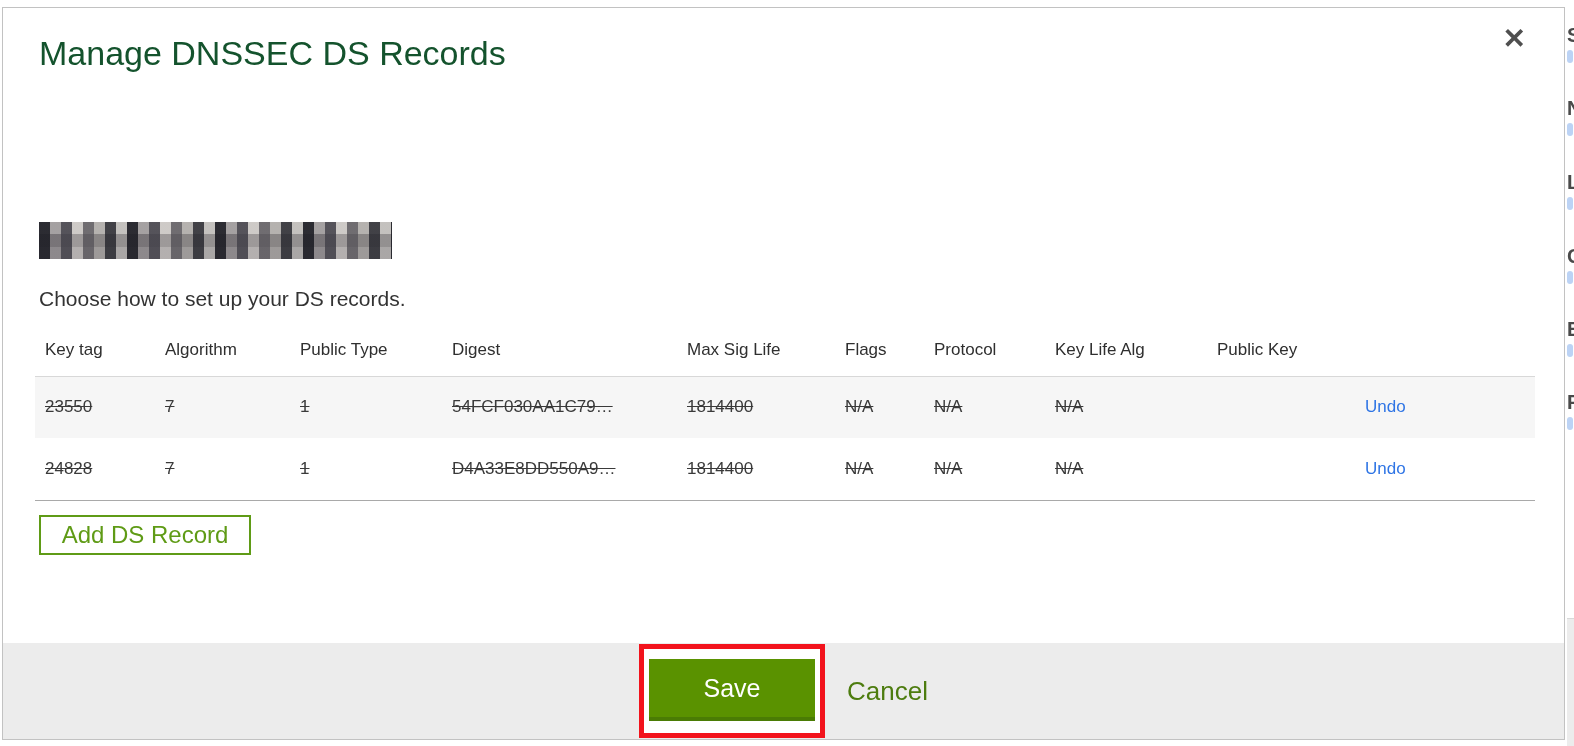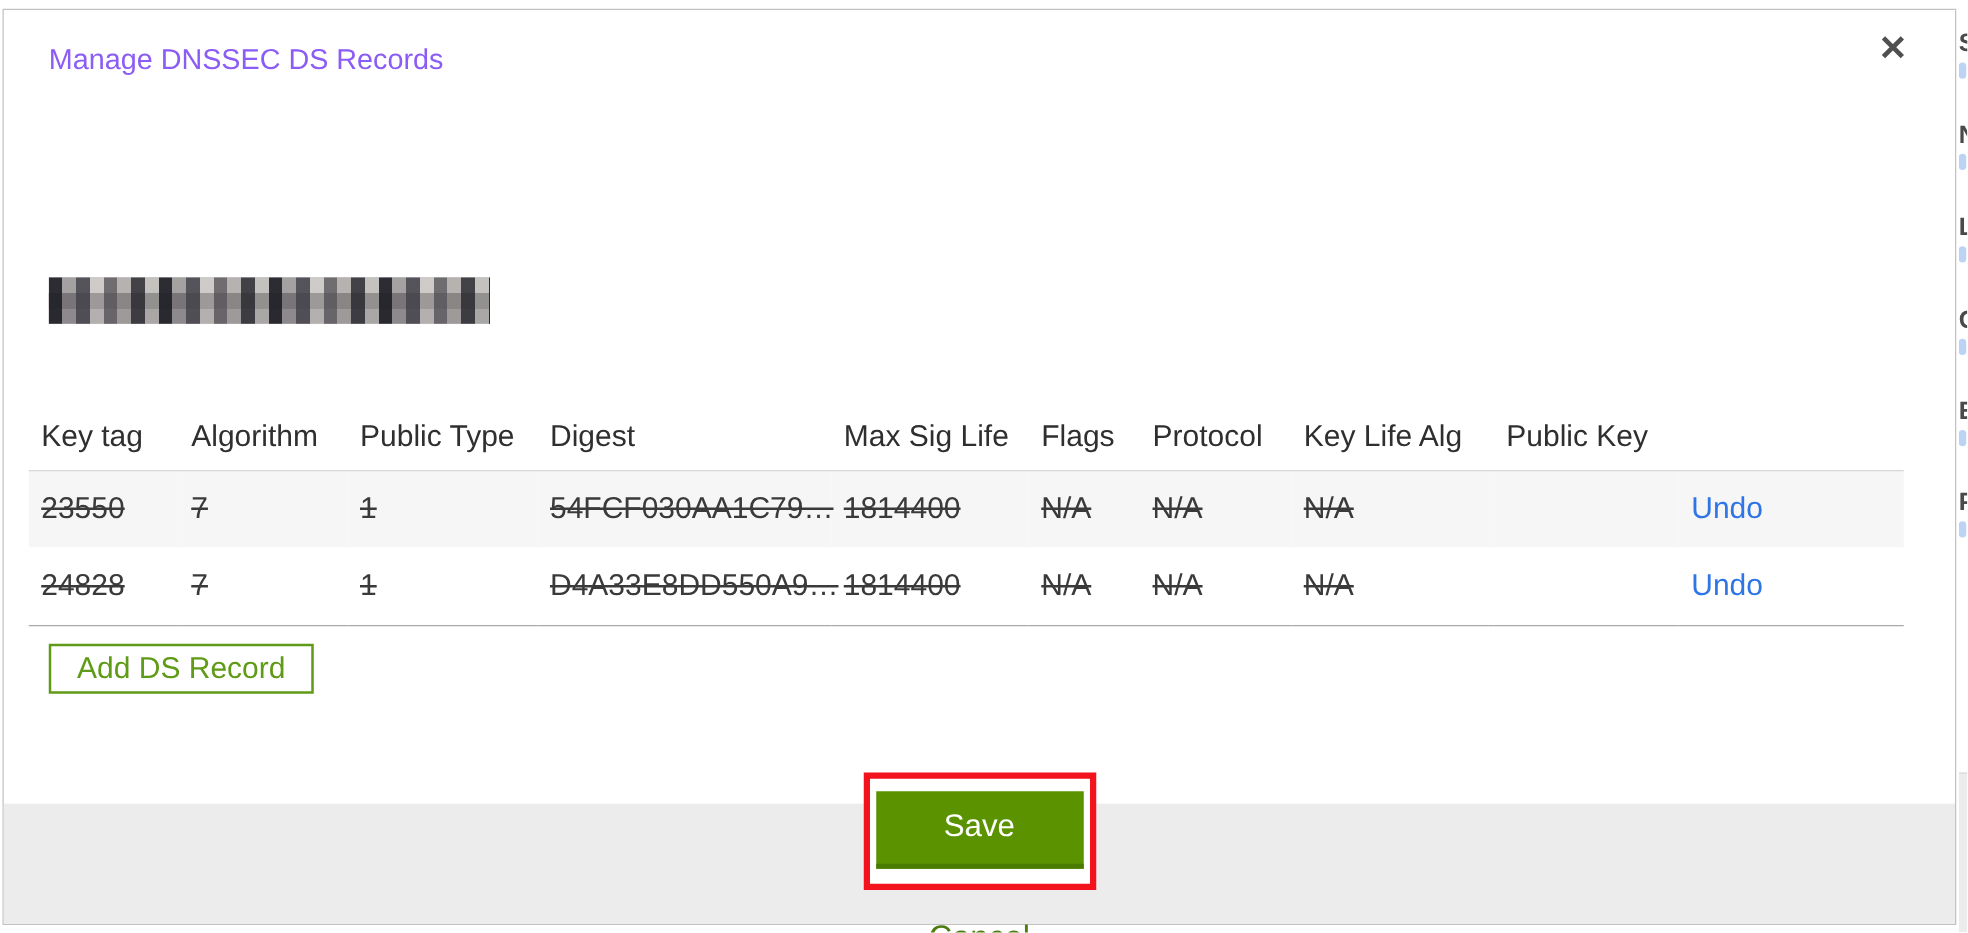--- a/index.html
+++ b/index.html
@@ -33,21 +33,21 @@
   
   .modal {
     position: absolute; left: 2px; top: 7px;
     width: 1563px; height: 733px;
     background: #fff;
     border: 1px solid #c2c2c2;
     z-index: 2;
   }
   .modal-title {
     position: absolute; left: 36px; top: 26px;
-    font-size: 23px; font-weight: 400; color: #8b5cf6;
+    font-size: 34px; font-weight: 400; color: #14532d;
     letter-spacing: 0px;
   }
   .close-btn {
     position: absolute; right: 38px; top: 16px;
     font-size: 28px; font-weight: 700; color: #4f4f4f;
     cursor: pointer; line-height: 30px;
   }
 
   
   .domain-redacted {
@@ -63,23 +63,23 @@
         #9a979a 0 12px, #6d6a6e 12px 25px, #cfcdcb 25px 37px);
   }
 
   .subtitle {
     position: absolute; left: 36px; top: 279px;
     font-size: 21px; color: #333333;
   }
 
   
   .ds-table {
-    position: absolute; left: 20px; top: 322px;
+    position: absolute; left: 32px; top: 322px;
     width: 1500px; border-collapse: collapse; table-layout: fixed;
-    font-size: 24px; color: #3a3a3a;
+    font-size: 17px; color: #3a3a3a;
   }
   .ds-table th {
     font-weight: 400; text-align: left; color: #2f2f2f;
     height: 46px; padding: 0 0 6px 10px; vertical-align: middle;
   }
   .ds-table tbody { border-top: 1px solid #d8d8d8; border-bottom: 1px solid #a9a9a9; }
   .ds-table td { height: 62px; padding-left: 10px; vertical-align: middle; }
   .ds-table tr.row-odd { background: #f6f6f6; }
   .ds-table tr.row-even { background: #ffffff; }
   .struck { text-decoration: line-through; }
@@ -96,21 +96,21 @@
     width: 212px; height: 40px;
     background: #ffffff; border: 2px solid #5f9b16;
     color: #5f9b16; font-size: 24px; font-family: "Liberation Sans", sans-serif;
     cursor: pointer;
   }
 
   
   .modal-footer {
     position: absolute; left: 0; bottom: 0; width: 100%; height: 96px;
     background: #ececec;
-    display: flex; align-items: center; justify-content: center; gap: 22px; flex-direction: column;
+    display: flex; align-items: center; justify-content: center; gap: 22px;
   }
   .annotation-box {
     border: 5px solid #f2131c; background: #ffffff; padding: 10px 5px 12px 5px;
   }
   .save-btn {
     display: block; width: 166px; height: 62px;
     background: #5a9200; border: none; border-bottom: 4px solid #4a7c04;
     color: #ffffff; font-size: 25px; font-family: "Liberation Sans", sans-serif;
     cursor: pointer;
   }
@@ -136,20 +136,21 @@
 </div>
 
 <div class="modal">
 
   <h1 class="modal-title">Manage DNSSEC DS Records</h1>
 
   <span class="close-btn">✕</span>
 
   <div class="domain-redacted"></div>
 
+  <p class="subtitle">Choose how to set up your DS records.</p>
 
   <table class="ds-table">
     <colgroup>
       <col class="col-keytag">
         <col class="col-alg">
         <col class="col-dtype">
       <col class="col-digest">
         <col class="col-msl">
         <col class="col-flags">
       <col class="col-proto">

